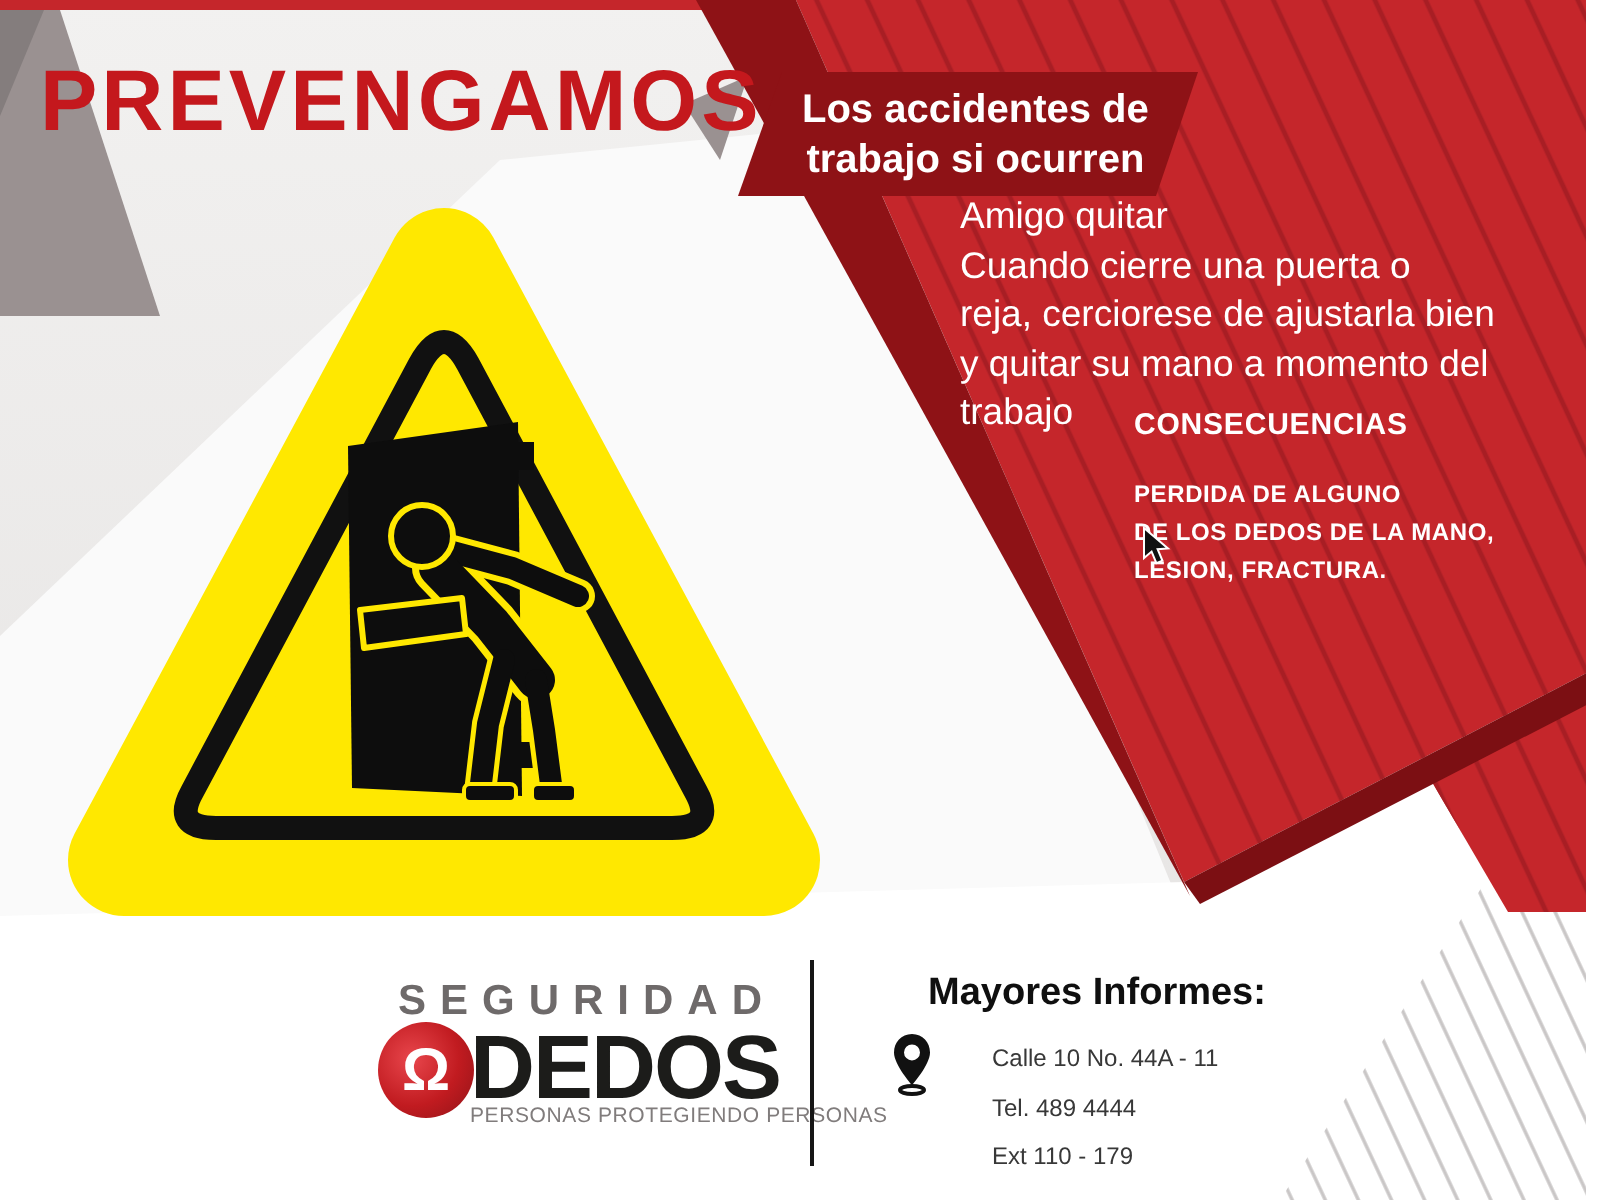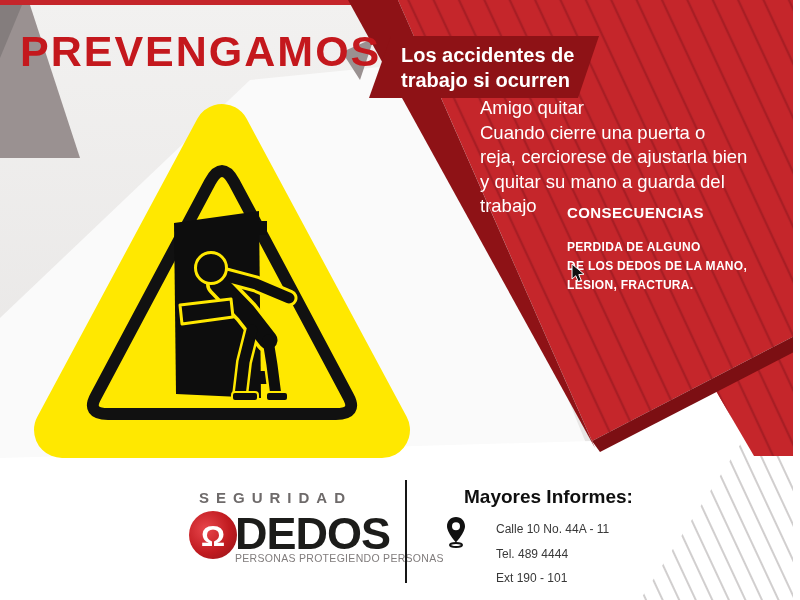--- a/index.html
+++ b/index.html
@@ -5,30 +5,30 @@
   html,body{margin:0;padding:0;background:#fff;}
   .stage{position:relative;width:793px;height:600px;overflow:hidden;background:#fff;
          font-family:Liberation Sans, sans-serif;}
   .stage svg.bg{position:absolute;left:0;top:0;display:block;}
   .abs{position:absolute;}
 
   .headline{left:20px;top:27px;font-size:43px;font-weight:bold;letter-spacing:2px;
             color:#c4181d;white-space:nowrap;}
 
   .banner-text{left:401px;top:43px;color:#ffffff;font-weight:bold;font-size:20px;
-               line-height:25px;white-space:nowrap;}
+               line-height:25px;white-space:nowrap;text-align:center;}
 
   .message{left:480px;top:96px;color:#ffffff;font-size:18.5px;line-height:24.5px;
            white-space:nowrap;}
 
   .consequences{left:567px;top:204px;color:#ffffff;font-weight:bold;white-space:nowrap;}
   .consequences .c-title{font-size:15px;letter-spacing:.4px;}
   .consequences .c-lines{margin-top:17px;font-size:12px;line-height:19px;letter-spacing:.3px;}
 
-  .logo-top{left:199px;top:489px;font-size:15px;font-weight:bold;letter-spacing:7px;
+  .logo-top{left:199px;top:489px;font-size:21px;font-weight:bold;letter-spacing:7px;
             color:#6e6a6a;white-space:nowrap;}
   .logo-row{left:189px;top:511px;display:flex;align-items:flex-start;}
   .logo-o{width:48px;height:48px;border-radius:50%;flex:0 0 auto;
           background:radial-gradient(circle at 35% 38%, #e8464c 0%, #c11b20 55%, #8f1318 100%);
           display:flex;align-items:center;justify-content:center;}
   .logo-o span{color:#ffffff;font-size:30px;font-weight:bold;line-height:30px;margin-top:2px;}
   .logo-mega{font-size:45px;font-weight:bold;letter-spacing:-1px;color:#1c1c1a;
              line-height:44px;margin-left:-2px;margin-top:1px;}
   .logo-tagline{left:190px;top:552px;width:164px;text-align:center;font-size:10.5px;
                 letter-spacing:.3px;color:#807c7c;white-space:nowrap;padding-left:45px;}
@@ -121,21 +121,21 @@
 
   <div class="abs banner-text">
     <div>Los accidentes de</div>
     <div>trabajo si ocurren</div>
   </div>
 
   <div class="abs message">
     <div>Amigo quitar</div>
     <div>Cuando cierre una puerta o</div>
     <div>reja, cerciorese de ajustarla bien</div>
-    <div>y quitar su mano a guarda del</div>
+    <div>y quitar su mano a momento del</div>
     <div>trabajo</div>
   </div>
 
   <div class="abs consequences">
     <div class="c-title">CONSECUENCIAS</div>
     <div class="c-lines">
       <div>PERDIDA DE ALGUNO</div>
       <div>DE LOS DEDOS DE LA MANO,</div>
       <div>LESION, FRACTURA.</div>
     </div>
@@ -158,16 +158,16 @@
 
   <div class="abs contact-title">Mayores Informes:</div>
   <svg class="abs pin" width="22" height="32" viewBox="0 0 22 32">
     <path fill-rule="evenodd" fill="#111" d="M11,1 C5.6,1 2,5.2 2,10.2 c0,6.2 9,16.3 9,16.3 s9,-10.1 9,-16.3 C20,5.2 16.4,1 11,1 Z
              M11,6.2 a4,4 0 1 1 0,8 a4,4 0 1 1 0,-8 Z"></path>
     <ellipse cx="11" cy="29" rx="6" ry="2" fill="none" stroke="#111" stroke-width="2"></ellipse>
   </svg>
   <div class="abs contact-lines">
     <div>Calle 10 No. 44A - 11</div>
     <div>Tel. 489 4444</div>
-    <div>Ext 190 - 101</div>
+    <div>Ext 110 - 179</div>
   </div>
 
 </div>
 
 </body></html>

